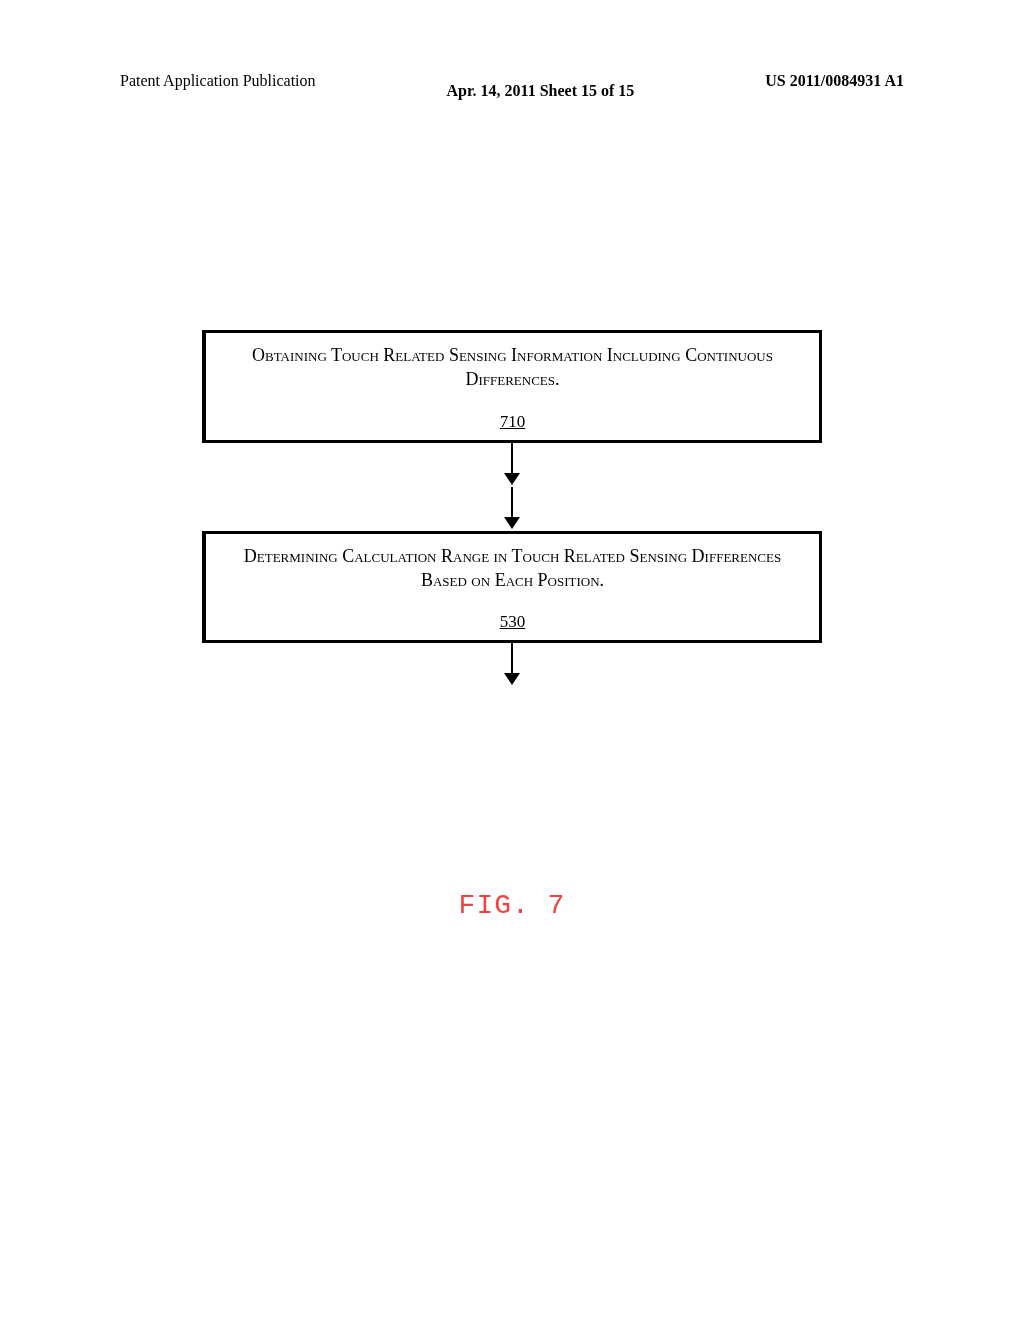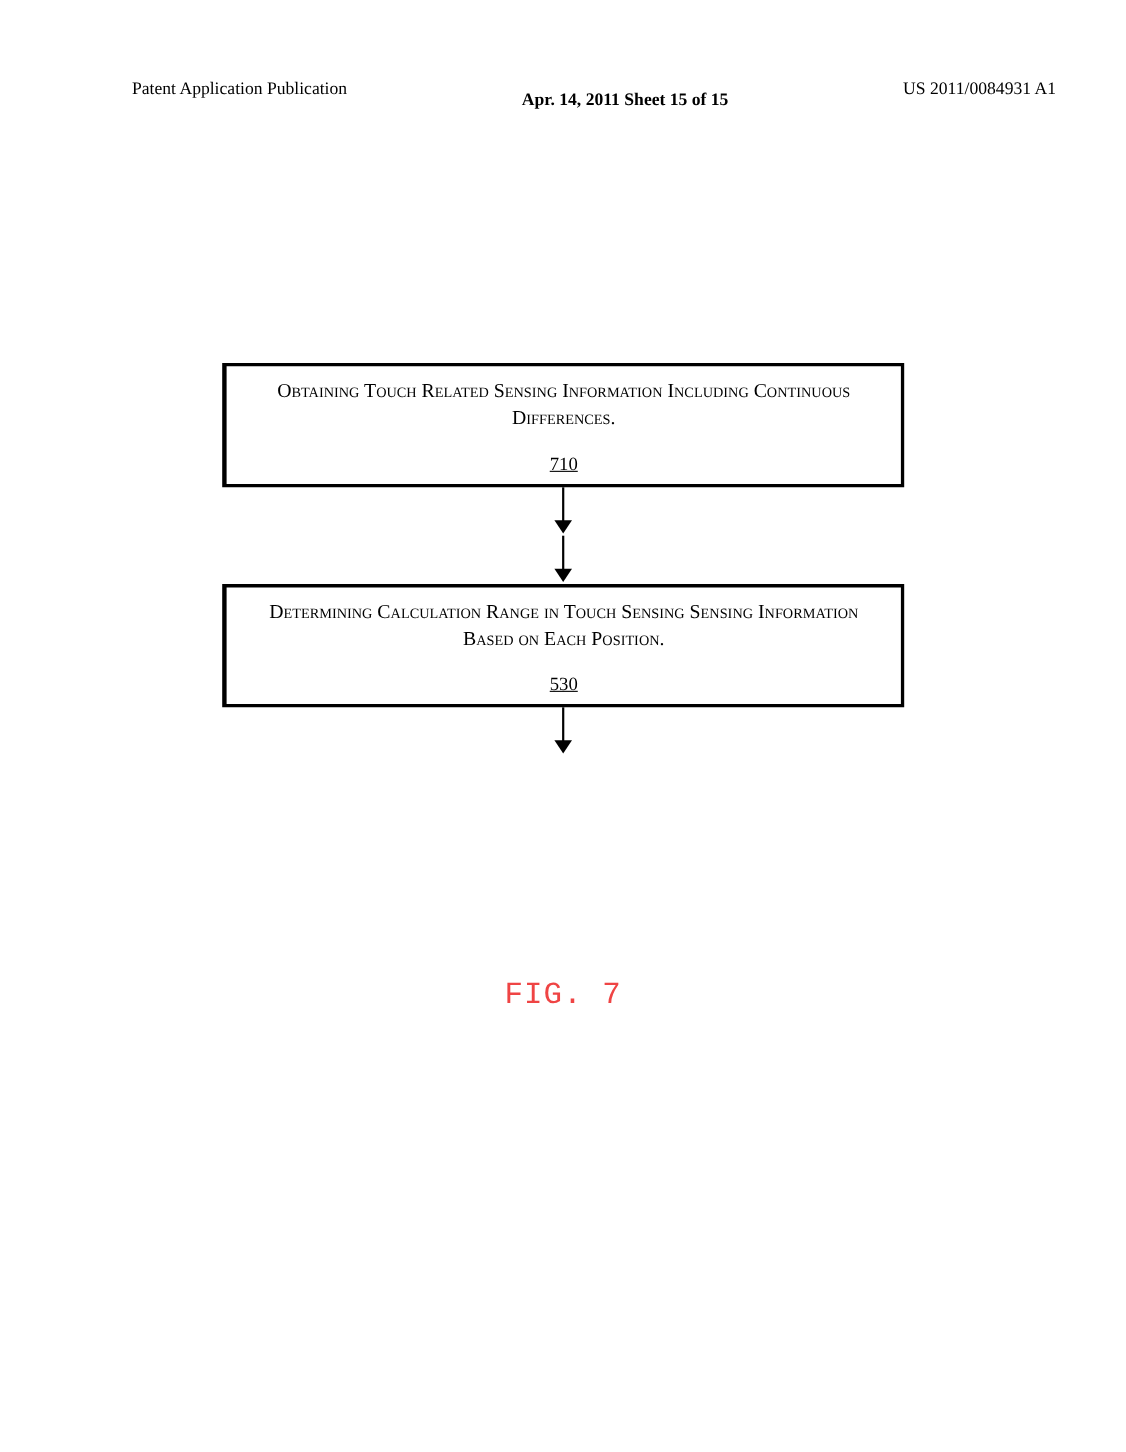--- a/index.html
+++ b/index.html
@@ -14,33 +14,33 @@
       font-family: "Times New Roman", Times, serif;
       position: relative;
     }
     .header {
       position: absolute;
       top: 72px;
       left: 0;
       width: 100%;
       display: flex;
       justify-content: space-between;
-      padding: 0 64px 0 120px;
+      padding: 0 120px 0 120px;
       font-size: 16px;
       color: #000;
     }
     .header-left {
       font-weight: normal;
     }
     .header-center {
       font-weight: bold;
       margin-top: 10px;
     }
     .header-right {
-      font-weight: normal;
+      font-weight: bold;
     }
     .flowchart {
       position: absolute;
       top: 330px;
       left: 50%;
       transform: translateX(-50%);
       width: 620px;
       display: flex;
       flex-direction: column;
       align-items: center;
@@ -124,21 +124,21 @@
     <div class="arrow-head"></div>
   </div>
 
 
   <div class="arrow-wrap">
     <div class="arrow-line"></div>
     <div class="arrow-head"></div>
   </div>
 
   <div class="flow-box">
-    <span class="box-text">Determining Calculation Range in Touch Sensing Sensing Information Based on Each Position.</span>
+    <span class="box-text">Determining Calculation Range in Touch Related Sensing Differences Based on Each Position.</span>
     <span class="box-num">530</span>
   </div>
 
   <div class="arrow-wrap">
     <div class="arrow-line"></div>
     <div class="arrow-head"></div>
   </div>
 
 
 </div>

